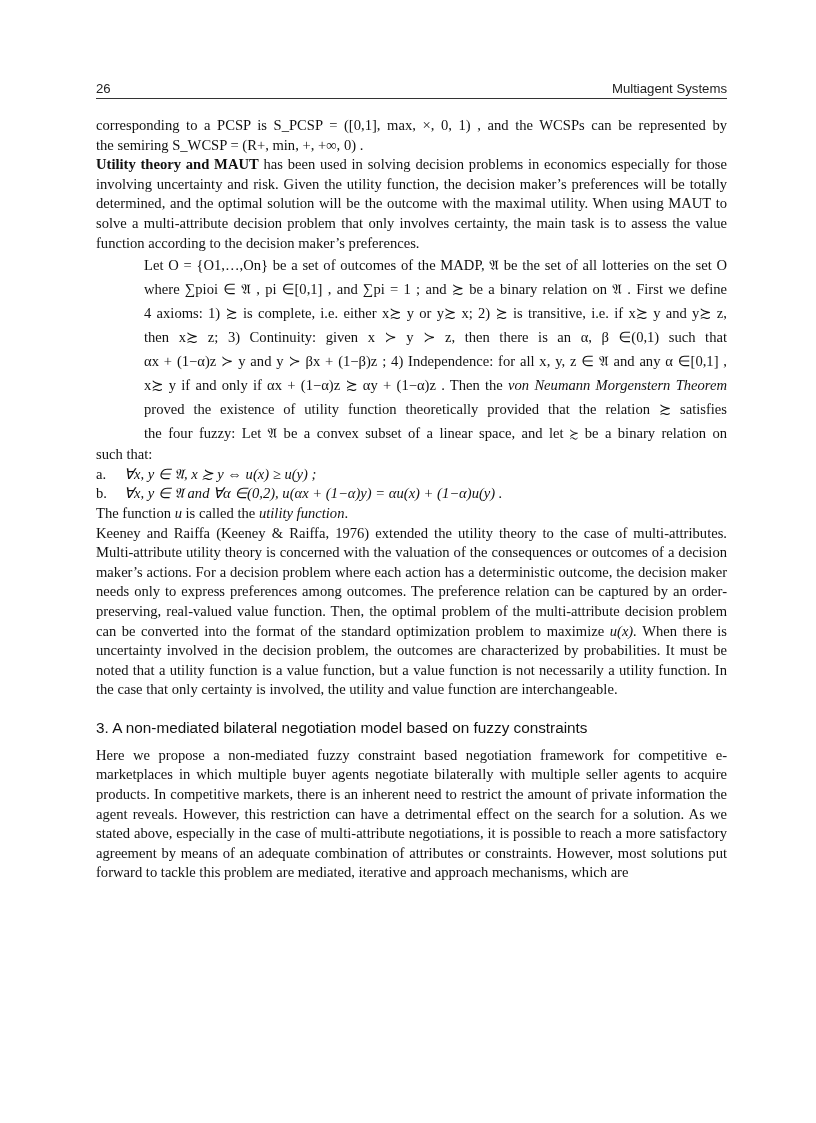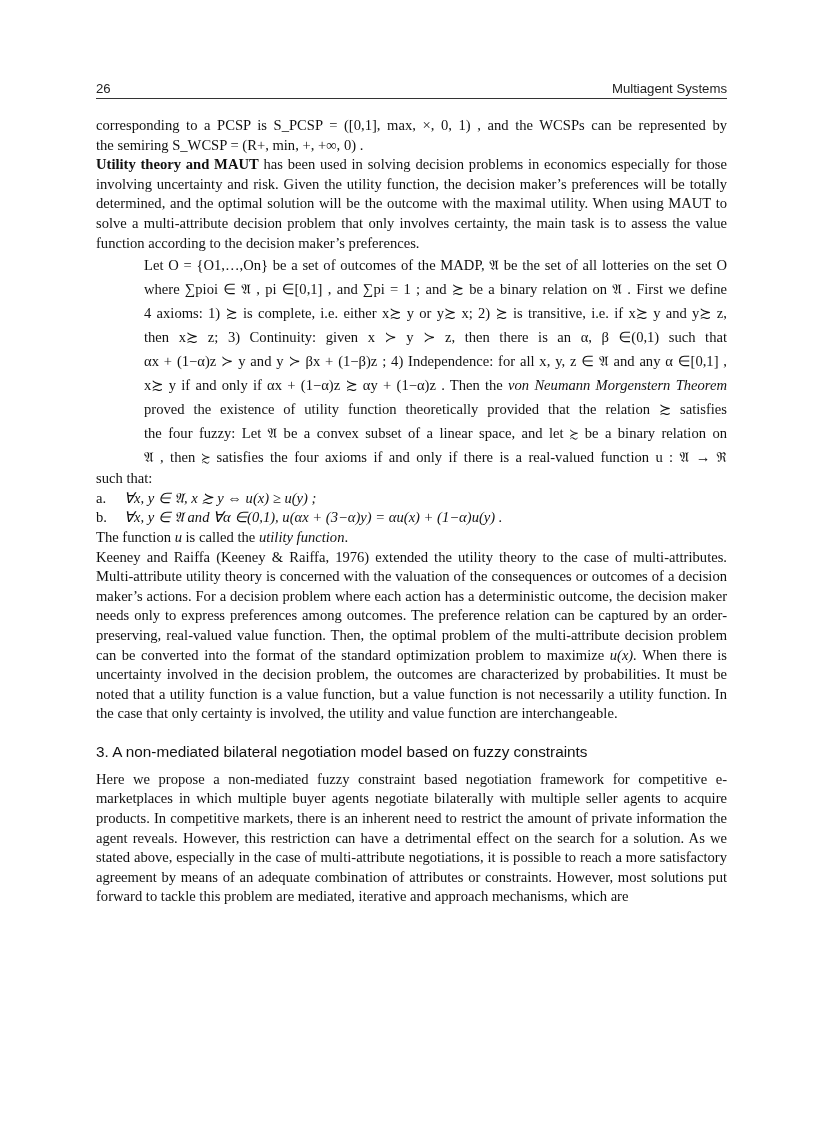--- a/index.html
+++ b/index.html
@@ -37,30 +37,29 @@
     <p><b>Utility theory and MAUT</b><span> has been used in solving decision problems in economics especially for those involving uncertainty and risk. Given the utility function, the decision maker’s preferences will be totally determined, and the optimal solution will be the outcome with the maximal utility. When using MAUT to solve a multi-attribute decision problem that only involves certainty, the main task is to assess the value function according to the decision maker’s preferences.</span></p>
 
     <span class="j eq-line">Let O = {O1,…,On} be a set of outcomes of the MADP, 𝔄 be the set of all lotteries on the set O</span>
     <span class="j eq-line">where ∑pioi ∈ 𝔄 , pi ∈[0,1] , and ∑pi = 1 ; and ≿ be a binary relation on 𝔄 . First we define</span>
     <span class="j eq-line">4 axioms: 1) ≿ is complete, i.e. either x≿ y or y≿ x; 2) ≿ is transitive, i.e. if x≿ y and y≿ z,</span>
     <span class="j eq-line">then x≿ z; 3) Continuity: given x ≻ y ≻ z, then there is an α, β ∈(0,1) such that</span>
     <span class="j eq-line">αx + (1−α)z ≻ y and y ≻ βx + (1−β)z ; 4) Independence: for all x, y, z ∈ 𝔄 and any α ∈[0,1] ,</span>
     <span class="j eq-line"><span>x≿ y if and only if αx + (1−α)z ≿ αy + (1−α)z . Then the </span><i>von Neumann Morgenstern Theorem</i></span>
     <span class="j eq-line">proved the existence of utility function theoretically provided that the relation ≿ satisfies</span>
     <span class="j eq-line">the four fuzzy: Let 𝔄 be a convex subset of a linear space, and let ≿ be a binary relation on</span>
-    <span class="j eq-line">𝔄 , then ≿ satisfies the four axioms if and only if there is a real-valued function u : 𝔄 → ℜ</span>
     <span class="ln">such that:</span>
 
     <div class="list-item">
       <span class="lbl">a.</span>
       <span class="m">∀x, y ∈ 𝔄, x ≿ y ⇔ u(x) ≥ u(y) ;</span>
     </div>
     <div class="list-item">
       <span class="lbl">b.</span>
-      <span class="m">∀x, y ∈ 𝔄 and ∀α ∈(0,1), u(αx + (3−α)y) = αu(x) + (1−α)u(y) .</span>
+      <span class="m">∀x, y ∈ 𝔄 and ∀α ∈(0,2), u(αx + (1−α)y) = αu(x) + (1−α)u(y) .</span>
     </div>
 
     <p><span>The function </span><i>u</i><span> is called the </span><i>utility function</i><span>.</span></p>
 
     <p><span>Keeney and Raiffa (Keeney &amp; Raiffa, 1976) extended the utility theory to the case of multi-attributes. Multi-attribute utility theory is concerned with the valuation of the consequences or outcomes of a decision maker’s actions. For a decision problem where each action has a deterministic outcome, the decision maker needs only to express preferences among outcomes. The preference relation can be captured by an order-preserving, real-valued value function. Then, the optimal problem of the multi-attribute decision problem can be converted into the format of the standard optimization problem to maximize </span><i>u(x).</i><span> When there is uncertainty involved in the decision problem, the outcomes are characterized by probabilities. It must be noted that a utility function is a value function, but a value function is not necessarily a utility function. In the case that only certainty is involved, the utility and value function are interchangeable.</span></p>
 
     <div class="section-heading">3. A non-mediated bilateral negotiation model based on fuzzy constraints</div>
 
     <p>Here we propose a non-mediated fuzzy constraint based negotiation framework for competitive e-marketplaces in which multiple buyer agents negotiate bilaterally with multiple seller agents to acquire products. In competitive markets, there is an inherent need to restrict the amount of private information the agent reveals. However, this restriction can have a detrimental effect on the search for a solution. As we stated above, especially in the case of multi-attribute negotiations, it is possible to reach a more satisfactory agreement by means of an adequate combination of attributes or constraints. However, most solutions put forward to tackle this problem are mediated, iterative and approach mechanisms, which are</p>
   </div>

